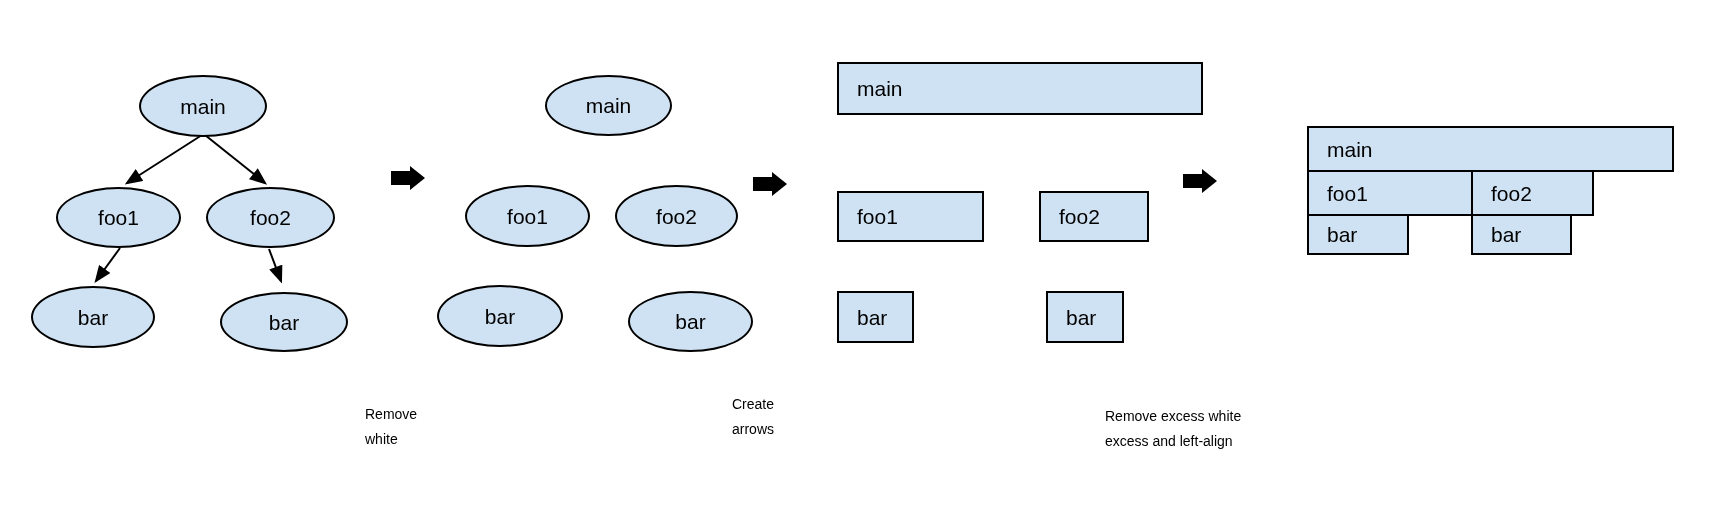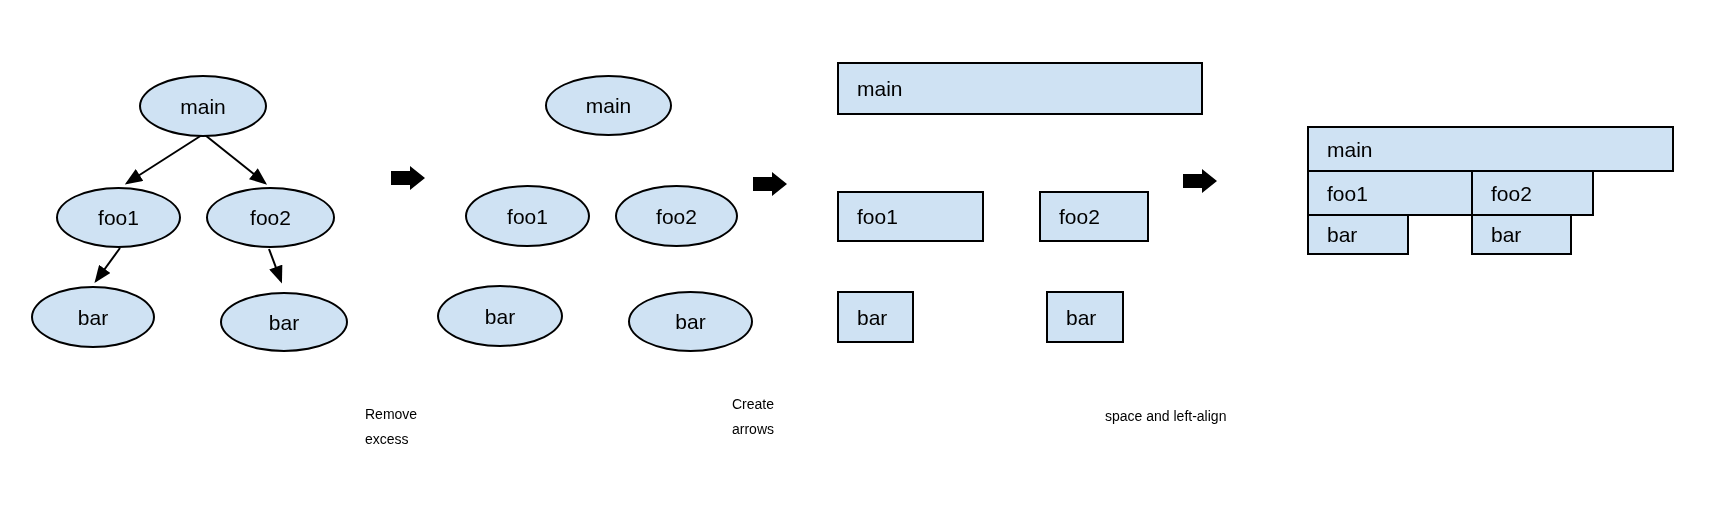--- a/index.html
+++ b/index.html
@@ -153,23 +153,24 @@
     <div class="node-rect" style="left:1307px; top:214px; width:102px; height:41px;">
       <span>bar</span>
     </div>
     <div class="node-rect" style="left:1471px; top:214px; width:101px; height:41px;">
       <span>bar</span>
     </div>
   </div>
 
   <div class="caption" style="left:365px; top:402px;">
     <span>Remove</span>
-    <span>excess</span>
+    <span>white</span>
   </div>
   <div class="caption" style="left:732px; top:392px;">
     <span>Create</span>
     <span>arrows</span>
   </div>
   <div class="caption" style="left:1105px; top:404px;">
-    <span>space and left-align</span>
+    <span>Remove excess white</span>
+    <span>excess and left-align</span>
   </div>
 
 </div>
 
 </body></html>

